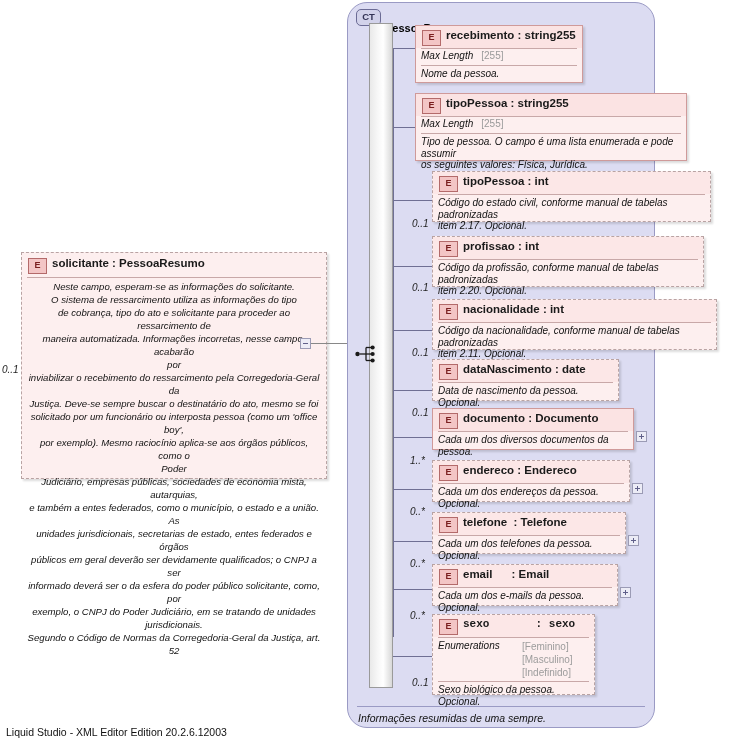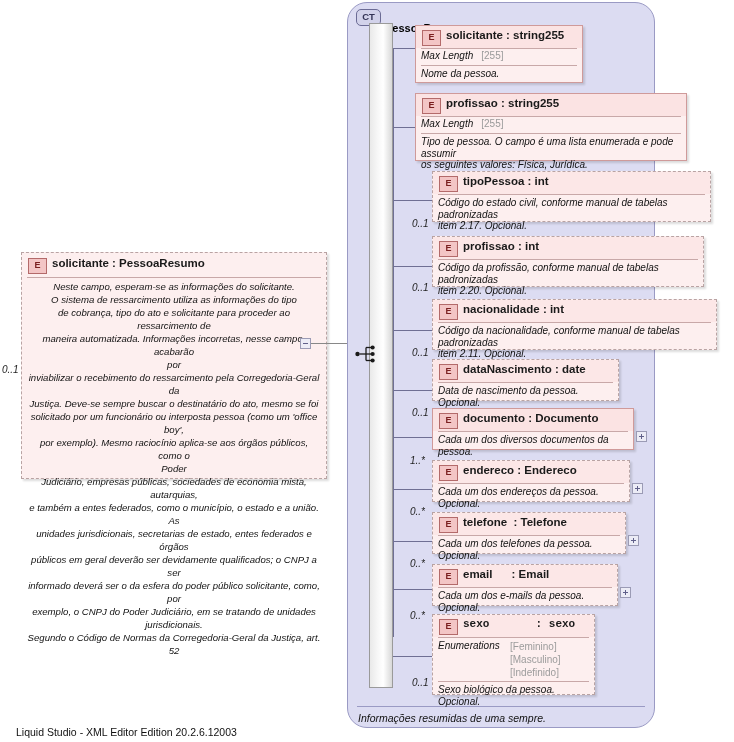--- a/index.html
+++ b/index.html
@@ -123,21 +123,21 @@
     position:absolute;left:21px;top:252px;width:306px;height:227px;
     background:#fdefef;border:1px dashed #b9a3a3;box-sizing:border-box;
     box-shadow:2px 2px 2px rgba(0,0,0,0.14);
   }
 
   
   .seq-icon{position:absolute;left:355px;top:344px;width:22px;height:20px;}
 
   
   .app-footer{
-    position:absolute;left:16px;top:726px;
+    position:absolute;left:6px;top:726px;
     font-size:10.5px;color:#111;white-space:nowrap;
   }
 </style>
 </head>
 <body>
 
 <div class="card" style="left:2px;top:332px;">0..1</div>
 
 <div class="left-ebox">
   <div class="hdr" style="height:24px;">
@@ -200,34 +200,34 @@
 <div class="hline" style="left:393px;top:390px;width:39px;"></div>
 <div class="hline" style="left:393px;top:437px;width:39px;"></div>
 <div class="hline" style="left:393px;top:489px;width:39px;"></div>
 <div class="hline" style="left:393px;top:541px;width:39px;"></div>
 <div class="hline" style="left:393px;top:589px;width:39px;"></div>
 <div class="hline" style="left:393px;top:656px;width:39px;"></div>
 
 <div class="ebox req" style="left:415px;top:25px;width:168px;height:58px;">
   <div class="hdr">
     <div class="e-badge">E</div>
-    <div class="e-name">solicitante : string255</div>
+    <div class="e-name">recebimento : string255</div>
   </div>
   <div class="sep"></div>
   <div class="facet">
     <span class="fname">Max Length</span><span class="fval">[255]</span>
   </div>
   <div class="sep"></div>
   <div class="doc" style="white-space:pre-line;">Nome da pessoa.</div>
 </div>
 
 <div class="ebox req" style="left:415px;top:93px;width:272px;height:68px;">
   <div class="hdr">
     <div class="e-badge">E</div>
-    <div class="e-name">profissao : string255</div>
+    <div class="e-name">tipoPessoa : string255</div>
   </div>
   <div class="sep"></div>
   <div class="facet">
     <span class="fname">Max Length</span><span class="fval">[255]</span>
   </div>
   <div class="sep"></div>
   <div class="doc" style="white-space:pre-line;">Tipo de pessoa. O campo é uma lista enumerada e pode assumir
 os seguintes valores: Física, Jurídica.</div>
 </div>
 
@@ -319,21 +319,21 @@
 <div class="toggle plus" style="left:620px;top:587px;"></div>
 
 <div class="card" style="left:412px;top:645px;">0..1</div>
 <div class="ebox opt" style="left:432px;top:614px;width:163px;height:81px;">
   <div class="hdr">
     <div class="e-badge">E</div>
     <div class="e-name mono">sexo       : sexo</div>
   </div>
   <div class="sep"></div>
   <div class="enum-row">
-    <span class="fname">Enumerations</span><span class="evals" id="sexo-enums" style="white-space: pre-line;">[Feminino]
+    <span class="fname">Enumerations</span><span class="evals" id="sexo-enums" style="white-space: pre-line; margin-left: 12px;">[Feminino]
 [Masculino]
 [Indefinido]</span>
   </div>
   <div class="sep"></div>
   <div class="doc" style="white-space:pre-line;">Sexo biológico da pessoa. Opcional.</div>
 </div>
 
 <div class="app-footer">Liquid Studio - XML Editor Edition 20.2.6.12003</div>
 
 </body></html>

